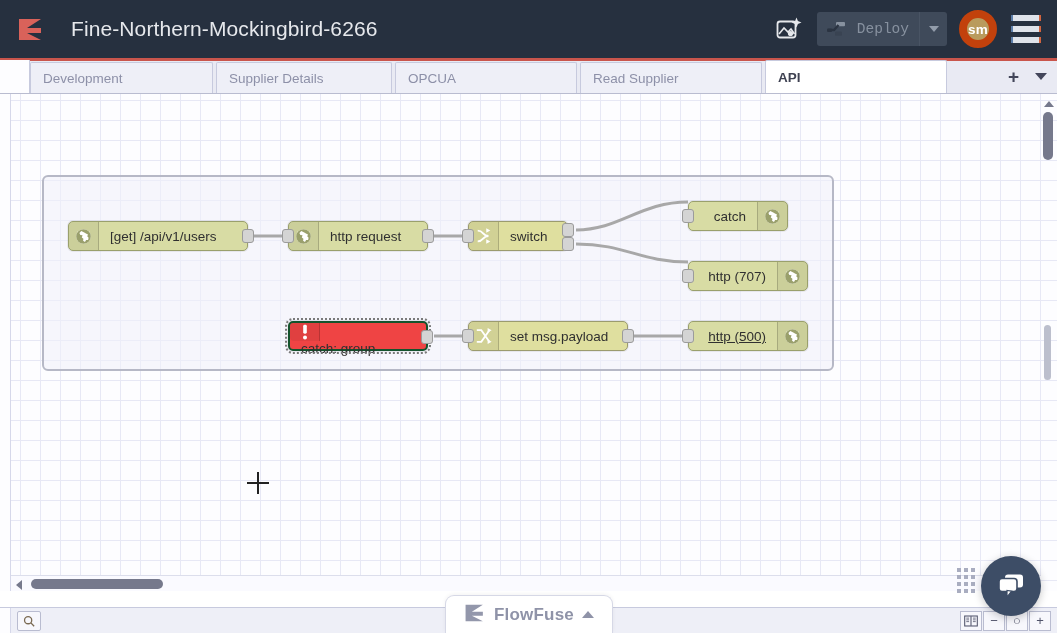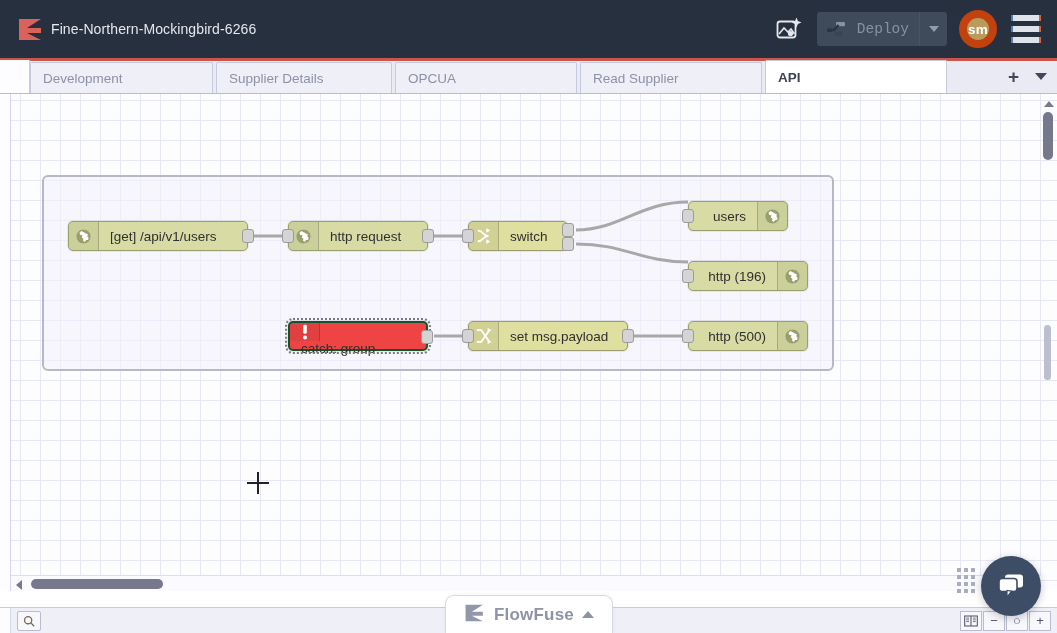--- a/index.html
+++ b/index.html
@@ -16,22 +16,22 @@
     position: absolute; left: 0; top: 0; width: 1057px; height: 61px;
     background: #26303f;
     display: flex; align-items: center;
     border-bottom: 3px solid #c9554c;
   }
   .brand-logo {
     margin-left: 17px; width: 28px; height: 26px;
     display: flex; align-items: center; justify-content: center;
   }
   .brand-title {
-    margin-left: 6px; color: #e6e8ec;
-    font-size: 14px; letter-spacing: .1px; font-weight: 400;
+    margin-left: 26px; color: #e6e8ec;
+    font-size: 21px; letter-spacing: .1px; font-weight: 400;
     white-space: nowrap;
   }
   .header-right {
     margin-left: auto; display: flex; align-items: center; gap: 0px;
     padding-right: 16px;
   }
   .hdr-icon-btn {
     width: 44px; height: 44px; display: flex; align-items: center;
     justify-content: center; cursor: pointer;
   }
@@ -348,32 +348,32 @@
           <path d="M12.5 13.5 L17 16 L12.5 18.5 Z" fill="#fff"></path>
         </svg>
       </div>
       <div class="lbl">switch</div>
       <div class="port" style="left:-7px; top:7px;"></div>
       <div class="port" style="right:-7px; top:1px;"></div>
       <div class="port" style="right:-7px; top:15px;"></div>
     </div>
 
     <div class="node pale" style="left:688px; top:107px; width:100px;">
-      <div class="lbl right-align">users</div>
+      <div class="lbl right-align">catch</div>
       <div class="ico right">
         <svg width="17" height="17" viewBox="0 0 20 20">
           <circle cx="10" cy="10" r="8.6" fill="#fff"></circle>
           <path d="M10 1.4a8.6 8.6 0 0 1 8.6 8.6 8.6 8.6 0 0 1-8.6 8.6A8.6 8.6 0 0 1 1.4 10 8.6 8.6 0 0 1 10 1.4Zm-2.6 2.1L5.2 5.9l1.1 2.3 2.6.4-.9 2.6 1.9 1.5-.4 2.4 2.2 1.5 1.4-2.4 2.3-.2.6-2.4-1.6-1.9.9-2.1-2.4-1.1-2-1.1Z" fill="#9aa06c"></path>
         </svg>
       </div>
       <div class="port" style="left:-7px; top:7px;"></div>
     </div>
 
     <div class="node pale" style="left:688px; top:167px; width:120px;">
-      <div class="lbl right-align">http (196)</div>
+      <div class="lbl right-align">http (707)</div>
       <div class="ico right">
         <svg width="17" height="17" viewBox="0 0 20 20">
           <circle cx="10" cy="10" r="8.6" fill="#fff"></circle>
           <path d="M10 1.4a8.6 8.6 0 0 1 8.6 8.6 8.6 8.6 0 0 1-8.6 8.6A8.6 8.6 0 0 1 1.4 10 8.6 8.6 0 0 1 10 1.4Zm-2.6 2.1L5.2 5.9l1.1 2.3 2.6.4-.9 2.6 1.9 1.5-.4 2.4 2.2 1.5 1.4-2.4 2.3-.2.6-2.4-1.6-1.9.9-2.1-2.4-1.1-2-1.1Z" fill="#9aa06c"></path>
         </svg>
       </div>
       <div class="port" style="left:-7px; top:7px;"></div>
     </div>
 
     <div class="node red selected" style="left:288px; top:227px; width:140px;">
@@ -393,21 +393,21 @@
           <path d="M2 3.5 L7 3.5 L16 16.5 M2 16.5 L7 16.5 L16 3.5" fill="none" stroke="#fff" stroke-width="2"></path>
           <path d="M14 1 L18.5 3.5 L14 6 Z" fill="#fff"></path>
           <path d="M14 14 L18.5 16.5 L14 19 Z" fill="#fff"></path>
         </svg>
       </div>
       <div class="lbl">set msg.payload</div>
       <div class="port" style="left:-7px; top:7px;"></div>
       <div class="port" style="right:-7px; top:7px;"></div>
     </div>
 
-    <div class="node pale" style="left:688px; top:227px; width:120px;">
+    <div class="node pale" style="left:688px; top:227px; width:120px;text-decoration:underline;">
       <div class="lbl right-align">http (500)</div>
       <div class="ico right">
         <svg width="17" height="17" viewBox="0 0 20 20">
           <circle cx="10" cy="10" r="8.6" fill="#fff"></circle>
           <path d="M10 1.4a8.6 8.6 0 0 1 8.6 8.6 8.6 8.6 0 0 1-8.6 8.6A8.6 8.6 0 0 1 1.4 10 8.6 8.6 0 0 1 10 1.4Zm-2.6 2.1L5.2 5.9l1.1 2.3 2.6.4-.9 2.6 1.9 1.5-.4 2.4 2.2 1.5 1.4-2.4 2.3-.2.6-2.4-1.6-1.9.9-2.1-2.4-1.1-2-1.1Z" fill="#9aa06c"></path>
         </svg>
       </div>
       <div class="port" style="left:-7px; top:7px;"></div>
     </div>
 

